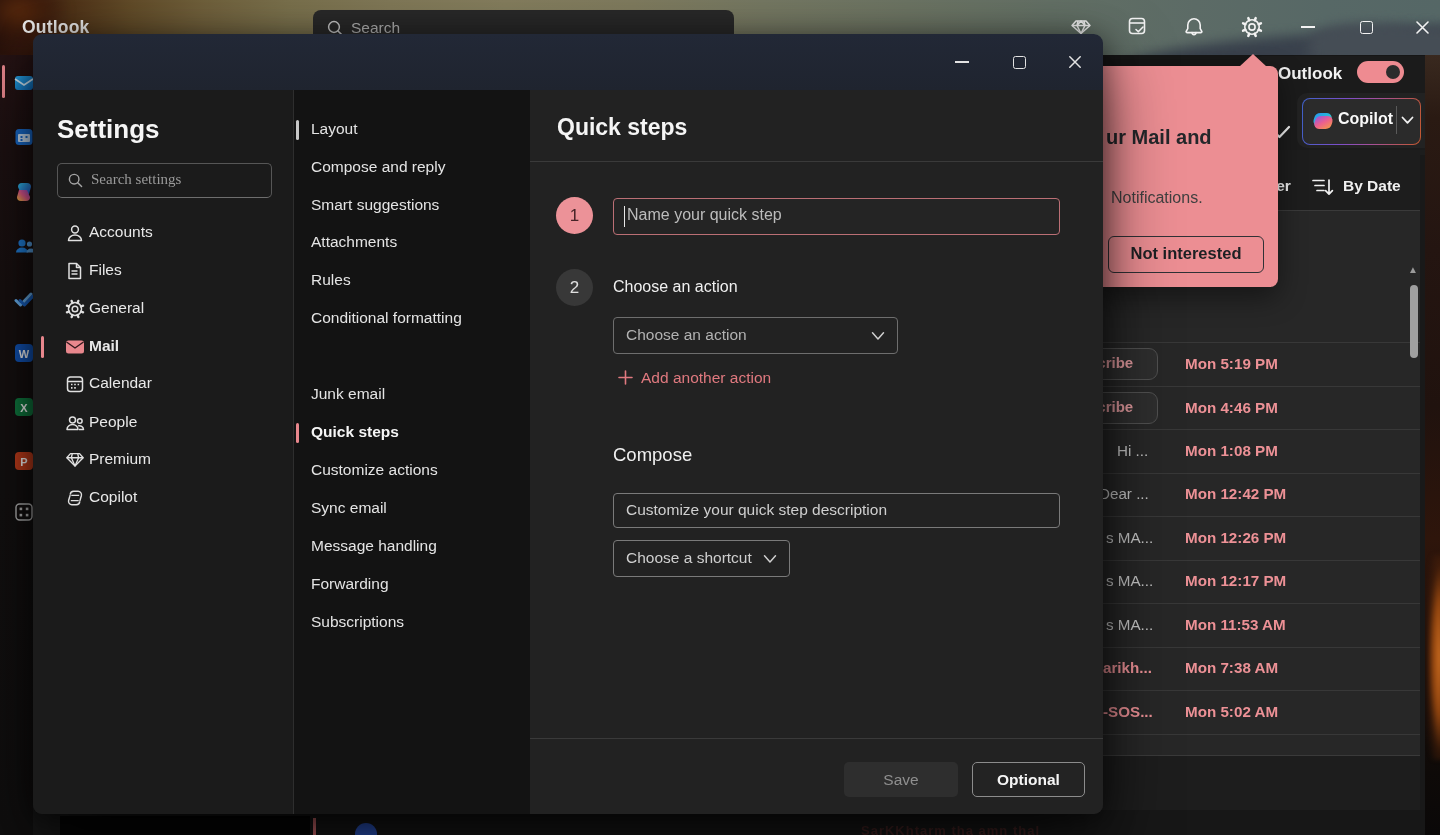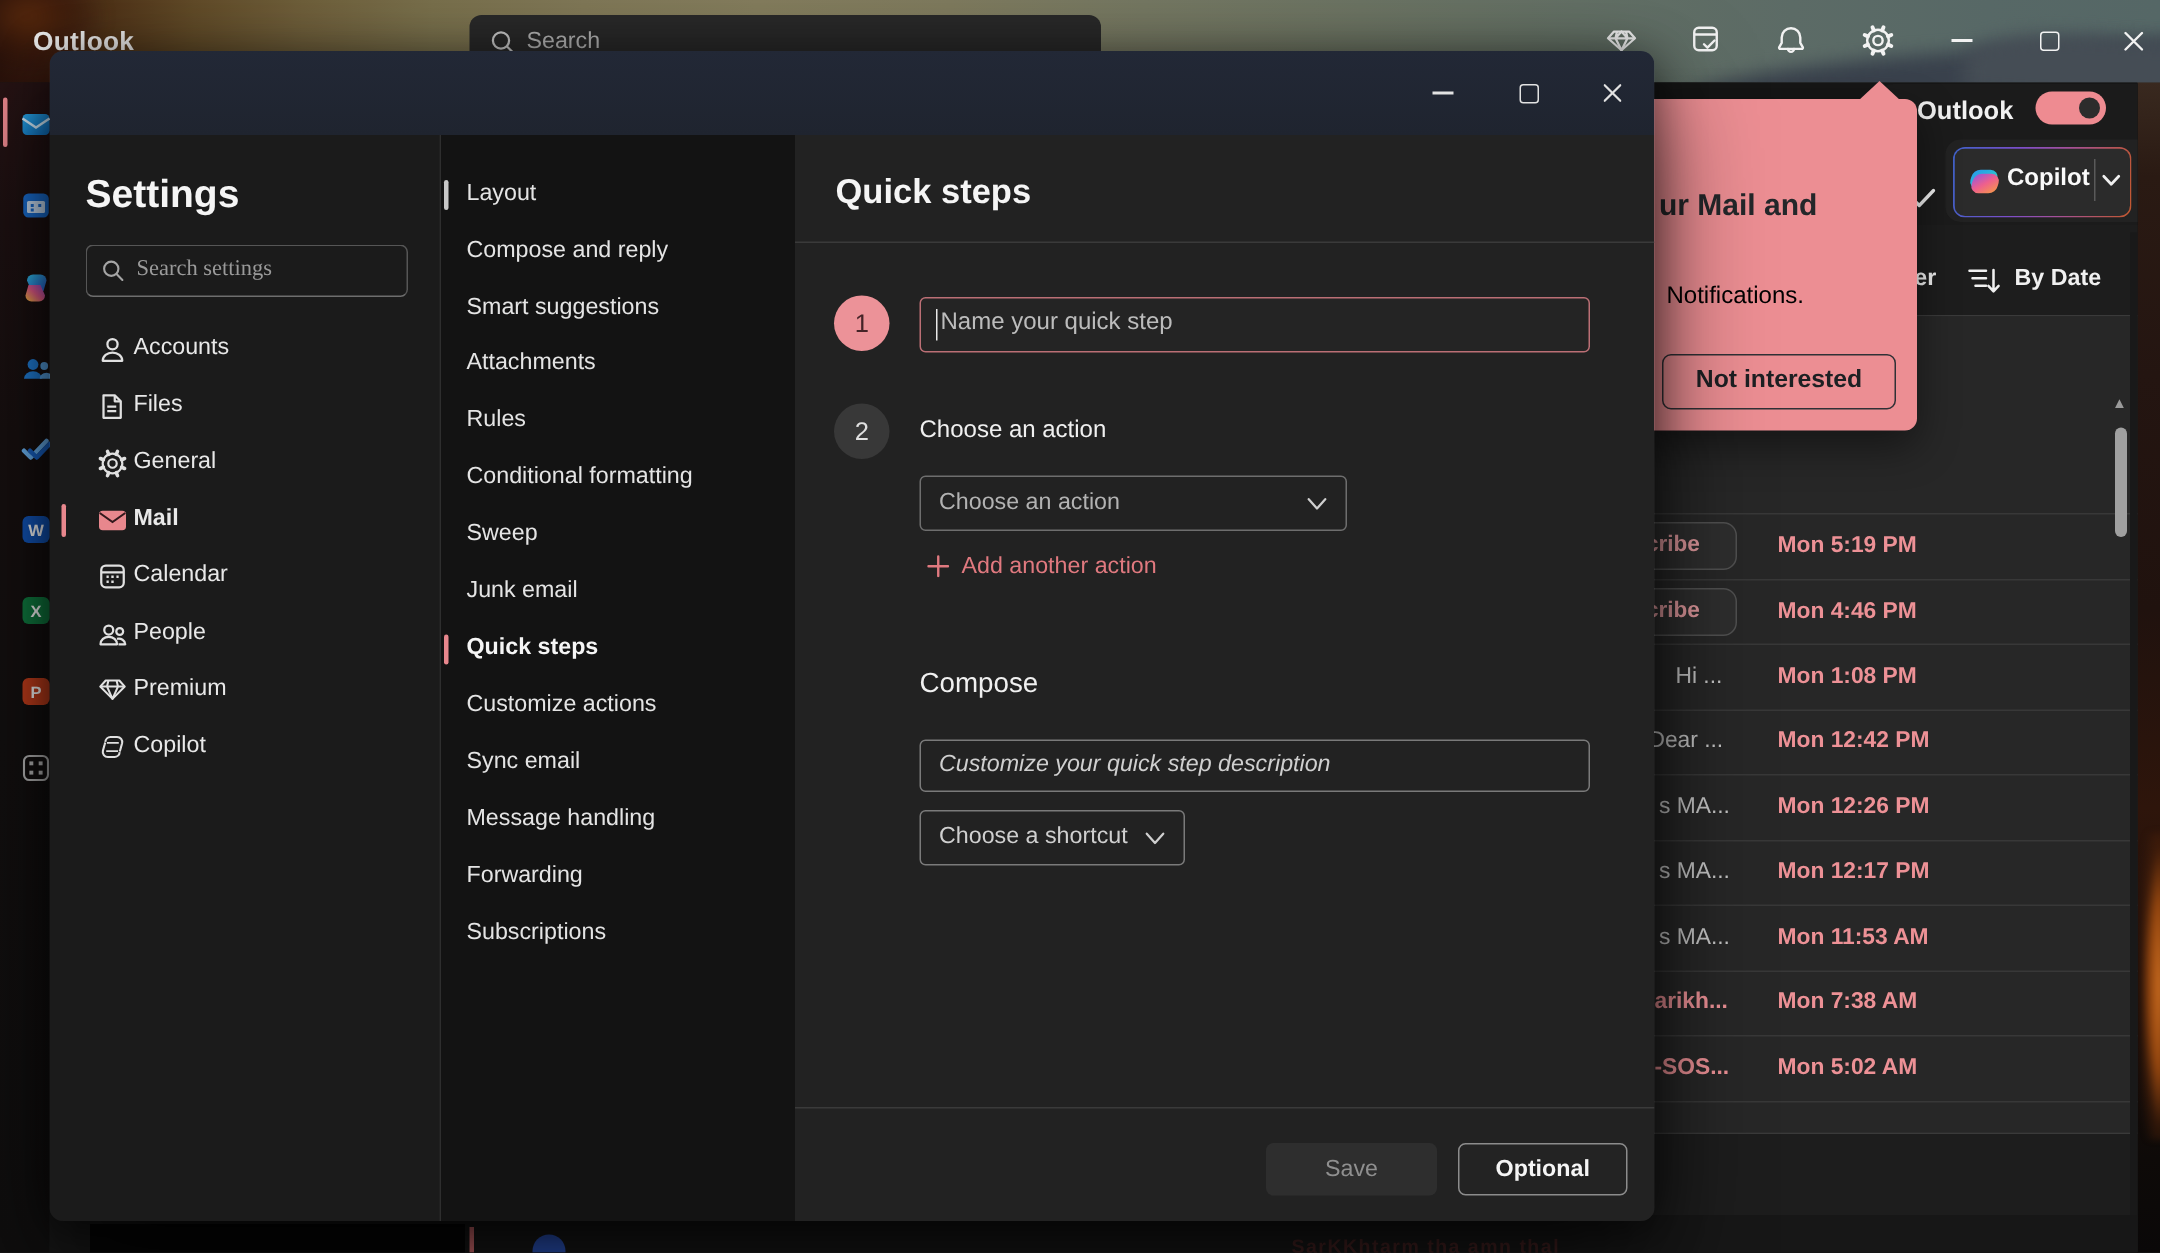--- a/index.html
+++ b/index.html
@@ -57,21 +57,21 @@
   #applist .sthumb{left:370px;top:230px;width:8px;height:73px;border-radius:4px;background:#a0a0a0;}
   #applist .sarrow{left:368px;font-size:10px;color:#9a9a9a;}
   
   #bottomband{left:33px;top:810px;width:1392px;height:25px;background:#171717;}
   
   #callout{left:1090px;top:66px;width:188px;height:221px;background:#ec8e93;border-radius:8px;
      box-shadow:0 10px 28px rgba(0,0,0,0.45);}
   #callout .arrow{position:absolute;left:149px;top:-12px;width:0;height:0;
      border-left:14px solid transparent;border-right:14px solid transparent;border-bottom:13px solid #ec8e93;}
   #callout .l1{position:absolute;left:16px;top:60px;font-size:20px;font-weight:bold;color:#24272a;white-space:nowrap;}
-  #callout .l2{position:absolute;left:21px;top:123px;font-size:16px;color:#000000;}
+  #callout .l2{position:absolute;left:21px;top:123px;font-size:16px;color:#404040;}
   #callout .btn{position:absolute;left:18px;top:170px;width:154px;height:35px;border:1.5px solid #303136;border-radius:6px;}
   #callout .btn span{position:absolute;width:100%;text-align:center;top:7px;font-size:16.5px;font-weight:bold;color:#1d2023;}
   
   #dlg{left:33px;top:34px;width:1070px;height:780px;border-radius:9px;overflow:hidden;
      box-shadow:0 30px 70px rgba(0,0,0,0.65),0 4px 30px rgba(0,0,0,0.5);}
   #dlg .tbar{left:0;top:0;width:1070px;height:56px;background:linear-gradient(180deg,#222836 0%,#1f242f 100%);}
   #dlg .col1{left:0;top:56px;width:260px;height:724px;background:#1b1b1b;}
   #dlg .col2{left:260px;top:56px;width:237px;height:724px;background:#131313;border-left:1px solid #2e2e2e;}
   #dlg .main{left:497px;top:56px;width:573px;height:724px;background:#222222;}
   .wctl{position:absolute;top:21px;}
@@ -95,21 +95,21 @@
   .stepc span{font-size:17px;line-height:37px;}
   #dlg .inp1{left:580px;top:164px;width:445px;height:35px;border:1.5px solid #bb6f75;border-radius:4px;background:#242424;}
   #dlg .inp1 .caret{position:absolute;left:10px;top:7px;width:1px;height:21px;background:#e8e8e8;}
   #dlg .inp1 span{position:absolute;left:13px;top:7px;font-size:16px;color:#bcbcbc;}
   #dlg .lbl2{left:580px;top:244px;font-size:16px;color:#f0f0f0;}
   .ddown{position:absolute;border:1px solid #6e6e6e;border-radius:4px;}
   .ddown span{position:absolute;left:12px;top:8px;font-size:15.5px;color:#b2b2b2;}
   .ddown svg{position:absolute;right:12px;top:13px;}
   #dlg .addact{left:585px;top:335px;font-size:15.5px;color:#e0797f;}
   #dlg .opt{left:580px;top:410px;font-size:18.5px;color:#f0f0f0;}
-  #dlg .inp2{left:580px;top:459px;width:445px;height:33px;border:1px solid #7a7a7a;border-radius:4px;font-style:italic;}
+  #dlg .inp2{left:580px;top:459px;width:445px;height:33px;border:1px solid #7a7a7a;border-radius:4px;}
   #dlg .inp2 span{position:absolute;left:12px;top:7px;font-size:15.5px;color:#cfcfcf;}
   #dlg .fdiv{left:497px;top:704px;width:573px;height:1px;background:#3a3a3a;}
   #dlg .save{left:811px;top:728px;width:114px;height:35px;background:#2e2e2e;border-radius:5px;text-align:center;}
   #dlg .save span{font-size:15.5px;color:#8f8f8f;line-height:35px;}
   #dlg .discard{left:939px;top:728px;width:111px;height:33px;background:#232323;border:1px solid #8c8c8c;border-radius:5px;text-align:center;}
   #dlg .discard span{font-size:15.5px;font-weight:bold;color:#f5f5f5;line-height:33px;}
 </style>
 </head>
 <body>
   <div id="titlebar" class="abs">
@@ -431,23 +431,20 @@
     </div>
     <div class="nav2" style="top:190px;">
       <span>Attachments</span>
     </div>
     <div class="nav2" style="top:228px;">
       <span>Rules</span>
     </div>
     <div class="nav2" style="top:266px;">
       <span>Conditional formatting</span>
     </div>
-    <div class="nav2" style="top:304px;">
-      <span>Sweep</span>
-    </div>
     <div class="nav2" style="top:342px;">
       <span>Junk email</span>
     </div>
     <div class="nav2 bold" style="top:380px;">
       <div class="bar" style="background:#e8878d;"></div>
       <span>Quick steps</span>
     </div>
     <div class="nav2" style="top:418px;">
       <span>Customize actions</span>
     </div>

